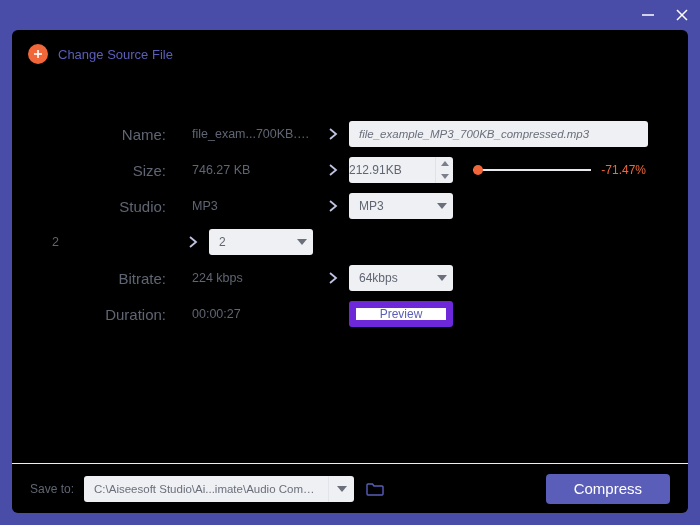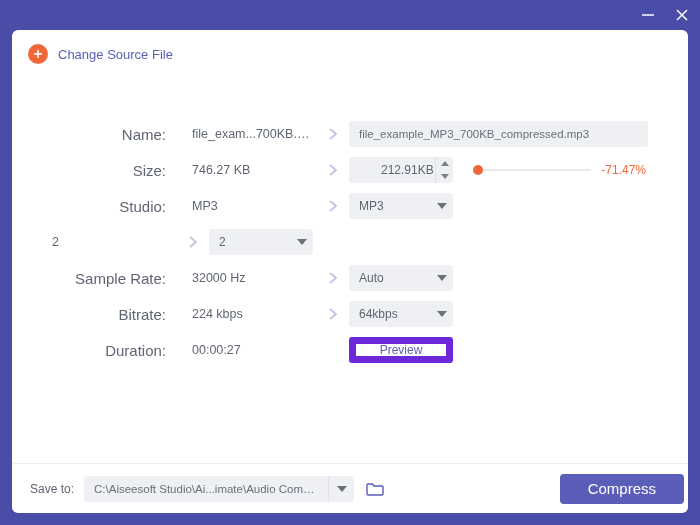--- a/index.html
+++ b/index.html
@@ -1,44 +1,44 @@
 <!DOCTYPE html>
 <html><head>
 <meta charset="utf-8">
 <style>
   * { box-sizing: border-box; margin: 0; padding: 0; font-family: -apple-system, BlinkMacSystemFont, "Segoe UI", Arial, sans-serif; }
   body { background: #4a4da8; width: 700px; height: 525px; overflow: hidden; }
   .titlebar { height: 30px; display: flex; justify-content: flex-end; align-items: center; padding: 0 10px; gap: 18px; }
   .titlebar .win-btn { width: 16px; height: 16px; display: flex; align-items: center; justify-content: center; color: #fff; cursor: pointer; }
-  .panel { background: #ffffff; border-radius: 6px; margin: 0 12px 12px 12px; height: 483px; position: relative; display: flex; flex-direction: column; }
+  .panel { background: #000000; border-radius: 6px; margin: 0 12px 12px 12px; height: 483px; position: relative; display: flex; flex-direction: column; }
   .panel-header { display: flex; align-items: center; gap: 10px; padding: 14px 16px; }
   .plus-badge { width: 20px; height: 20px; border-radius: 50%; background: #f26739; display: flex; align-items: center; justify-content: center; }
   .plus-badge svg { display: block; }
   .panel-header-title { color: #5a5eb8; font-size: 13px; }
   .content { padding: 38px 40px 0 40px; }
   .row { display: flex; align-items: center; height: 36px; margin-bottom: 0; }
   .label { width: 140px; text-align: right; color: #5f6572; font-size: 15px; padding-right: 26px; }
   .value { width: 125px; color: #5f6572; font-size: 12.5px; overflow: hidden; white-space: nowrap; text-overflow: ellipsis; }
   .arrow-cell { width: 32px; display: flex; align-items: center; justify-content: center; }
   .arrow-cell svg { display: block; }
   .control-cell { flex: 0 0 auto; display: flex; align-items: center; gap: 10px; }
-  .name-input { flex: 0 1 280px; height: 26px; background: #eff0f3; border: none; border-radius: 3px; padding: 0 10px; font-size: 11.5px; color: #6a6f7b; }
+  .name-input { flex: 0 1 280px; height: 26px; background: #eff0f3; border: none; border-radius: 3px; padding: 0 10px; font-size: 11.5px; color: #6a6f7b; font-style: italic; }
   .spinner-box { width: 104px; height: 26px; background: #eff0f3; border-radius: 3px; display: flex; align-items: center; position: relative; }
-  .spinner-box span { font-size: 12px; color: #5f6572; flex: 1; margin-left: 32px; }
+  .spinner-box span { font-size: 12px; color: #5f6572; flex: 1; }
   .spinner-ctrls { width: 18px; height: 26px; border-left: 1px solid #e0e2e7; display: flex; flex-direction: column; }
   .spinner-ctrls div { flex: 1; display: flex; align-items: center; justify-content: center; cursor: pointer; }
   .slider-wrap { display: flex; align-items: center; flex: 1; padding-left: 10px; }
   .slider-track { height: 2px; background: #e8e9ec; flex: 1; position: relative; margin-right: 10px; }
   .slider-thumb { width: 10px; height: 10px; background: #f26739; border-radius: 50%; position: absolute; top: -4px; left: 0; }
   .pct { color: #f26739; font-size: 12px; padding-right: 2px; }
   .select-box { width: 104px; height: 26px; background: #eff0f3; border-radius: 3px; display: flex; align-items: center; cursor: pointer; }
   .select-box span { padding-left: 10px; font-size: 12px; color: #5f6572; flex: 1; }
   .select-box .caret { width: 22px; display: flex; align-items: center; justify-content: center; }
   .preview-btn { width: 104px; height: 26px; border: 7px solid #6d28d9; border-radius: 3px; background: #fff; color: #5a5eb8; font-size: 12px; display: flex; align-items: center; justify-content: center; cursor: pointer; }
-  .footer { position: absolute; bottom: 0; left: 0; right: 0; height: 50px; border-top: 1px solid #eceef2; display: flex; align-items: center; padding: 0 4px 0 18px; gap: 10px; }
+  .footer { position: absolute; bottom: 0; left: 0; right: 0; height: 50px; border-top: 1px solid #eceef2; display: flex; align-items: center; padding: 0 18px 0 18px; gap: 10px; }
   .save-label { color: #5f6572; font-size: 12px; }
   .path-box { height: 26px; background: #eff0f3; border-radius: 3px; display: flex; align-items: center; width: 270px; }
   .path-box span { padding: 0 10px; font-size: 11.5px; color: #6a6f7b; flex: 1; overflow: hidden; white-space: nowrap; text-overflow: ellipsis; }
   .path-box .caret { width: 26px; height: 26px; border-left: 1px solid #e2e4e9; display: flex; align-items: center; justify-content: center; cursor: pointer; }
   .folder-btn { width: 22px; height: 22px; display: flex; align-items: center; justify-content: center; cursor: pointer; }
   .compress-btn { margin-left: auto; height: 30px; padding: 0 28px; background: #5a5eb8; color: #fff; border: none; border-radius: 4px; font-size: 15px; cursor: pointer; }
 </style>
 </head>
 <body>
 
@@ -147,39 +147,20 @@
           <span>2</span>
           <div class="caret">
               <svg width="10" height="6" viewBox="0 0 10 6">
                 <polygon points="0,0 10,0 5,6" fill="#6a6f7b"></polygon>
               </svg>
             </div>
         </div>
       </div>
     </div>
 
-    <div class="row">
-      <div class="label">Sample Rate:</div>
-      <div class="value">32000 Hz</div>
-      <div class="arrow-cell">
-        <svg width="10" height="14" viewBox="0 0 10 14">
-            <polyline points="2,2 8,7 2,12" fill="none" stroke="#bfc3e3" stroke-width="1.8"></polyline>
-          </svg>
-      </div>
-      <div class="control-cell">
-        <div class="select-box">
-          <span>Auto</span>
-          <div class="caret">
-              <svg width="10" height="6" viewBox="0 0 10 6">
-                <polygon points="0,0 10,0 5,6" fill="#6a6f7b"></polygon>
-              </svg>
-            </div>
-        </div>
-      </div>
-    </div>
 
     <div class="row">
       <div class="label">Bitrate:</div>
       <div class="value">224 kbps</div>
       <div class="arrow-cell">
         <svg width="10" height="14" viewBox="0 0 10 14">
             <polyline points="2,2 8,7 2,12" fill="none" stroke="#bfc3e3" stroke-width="1.8"></polyline>
           </svg>
       </div>
       <div class="control-cell">

